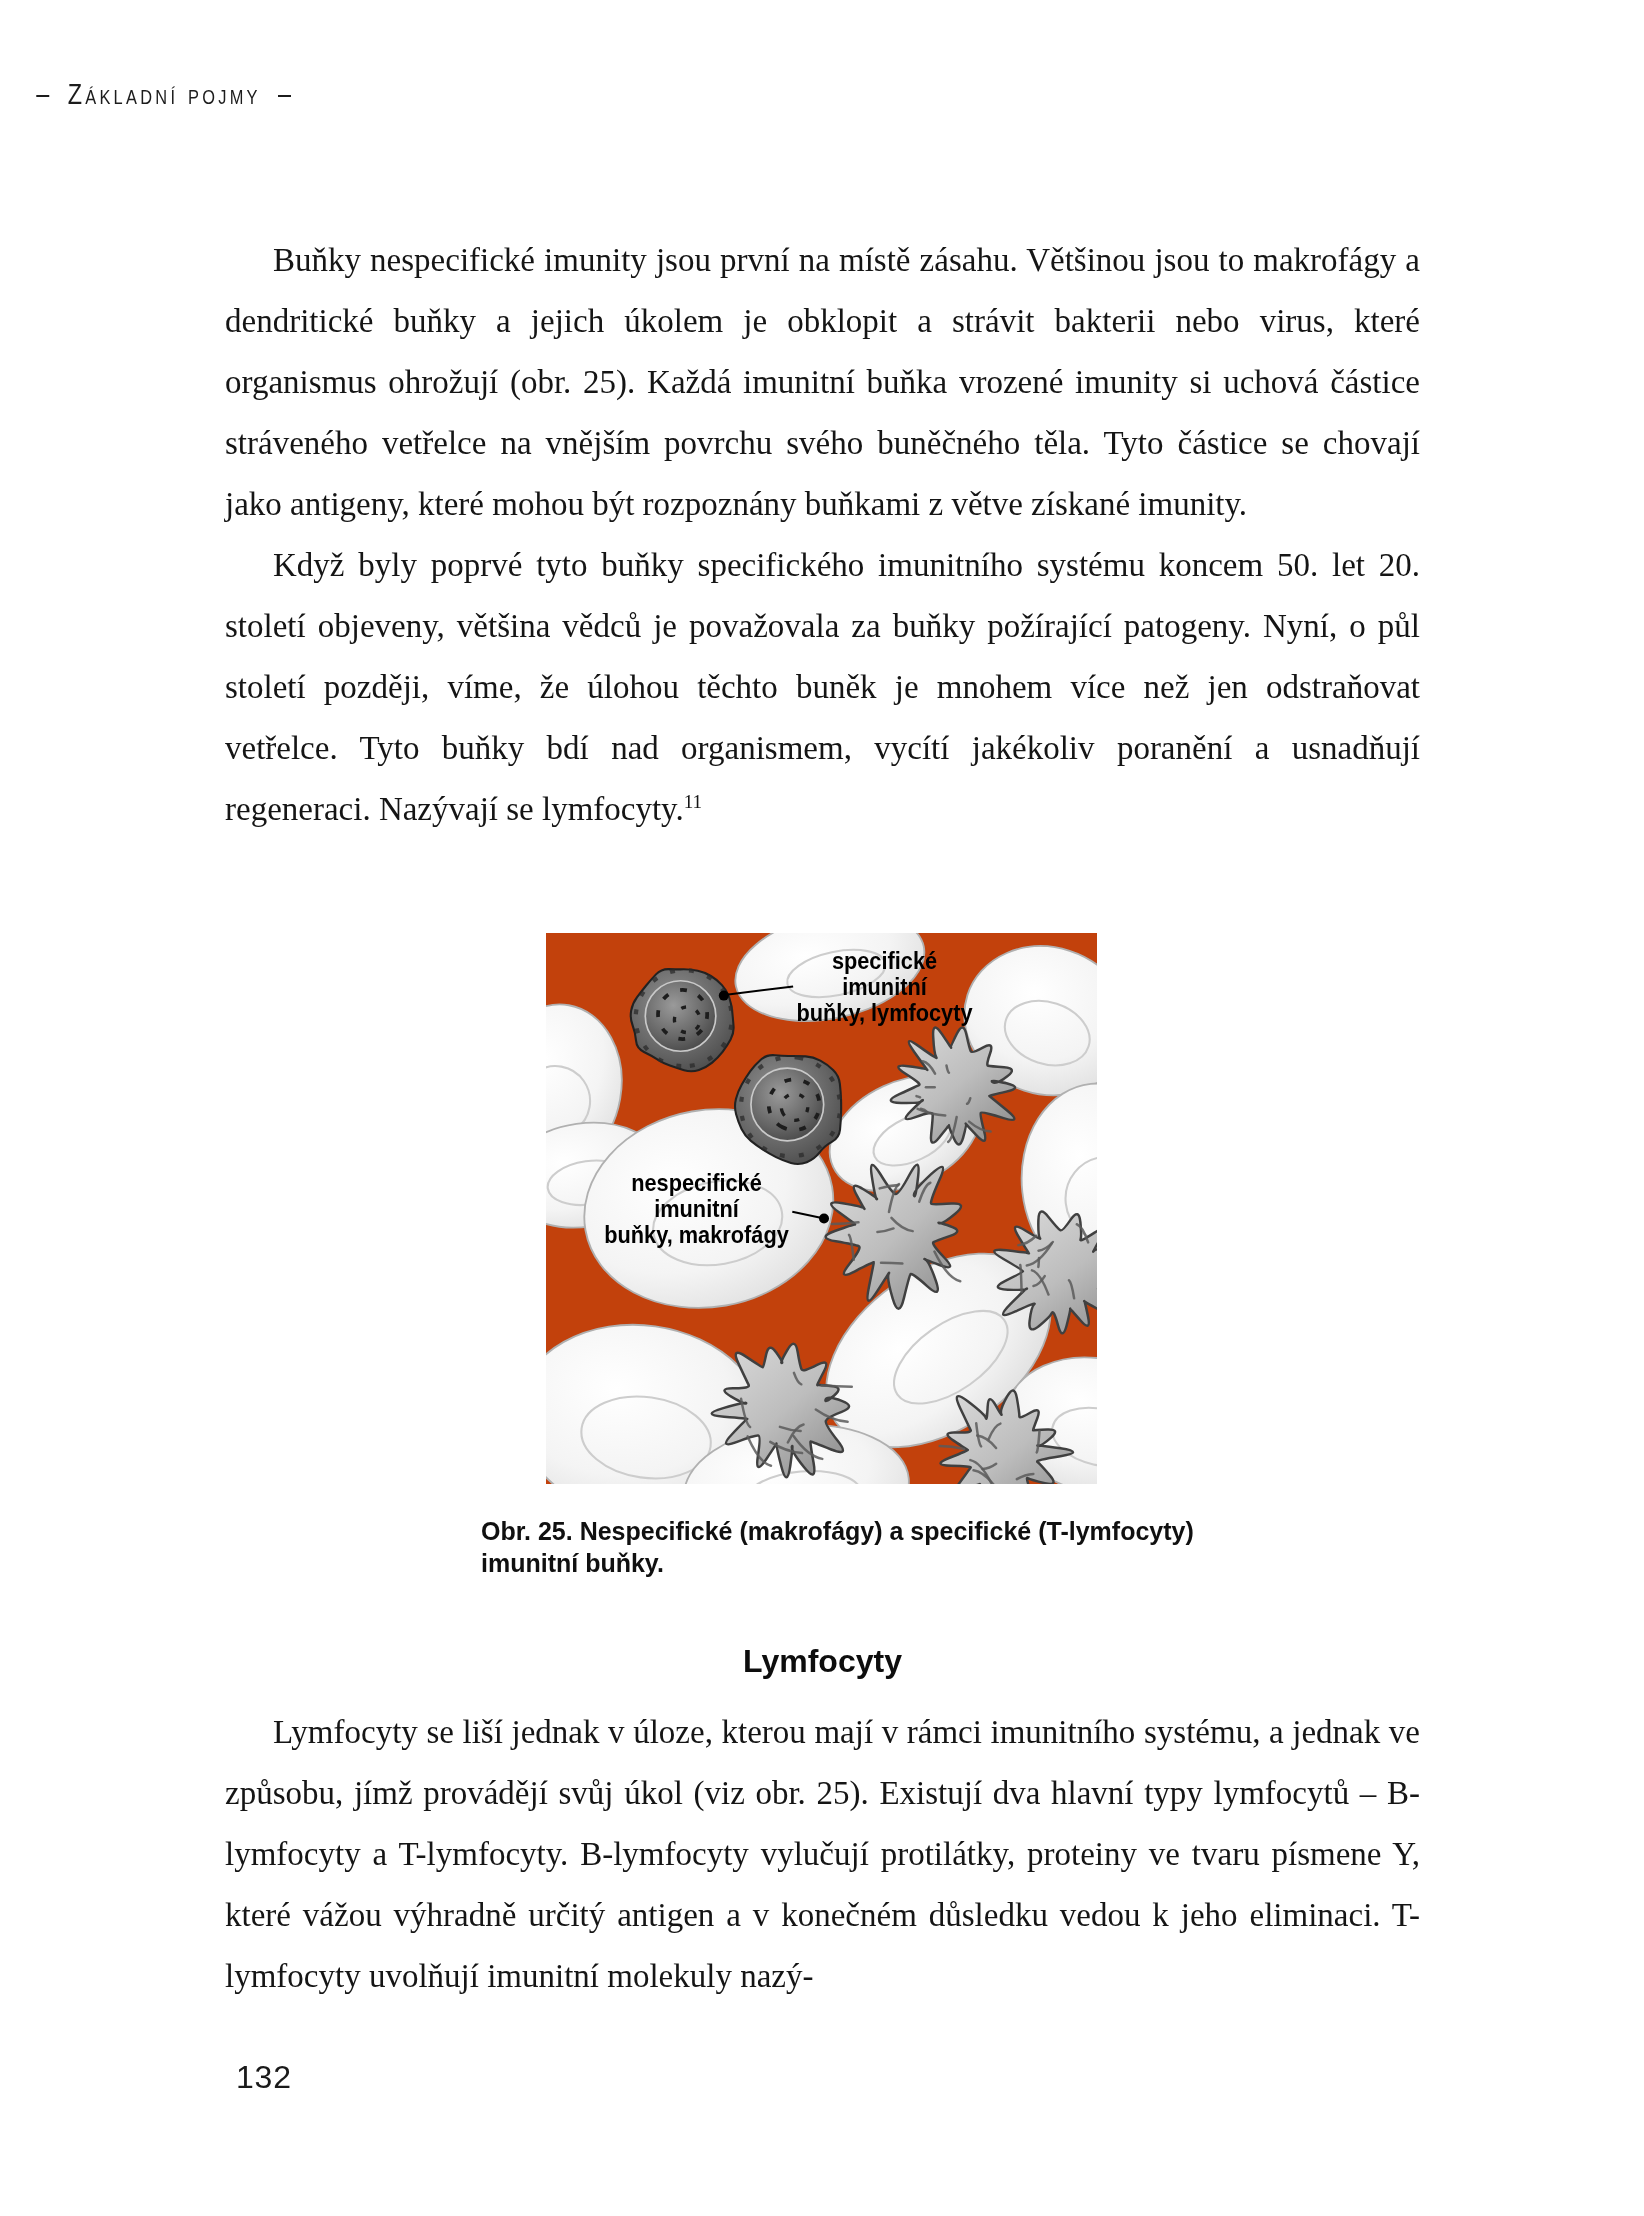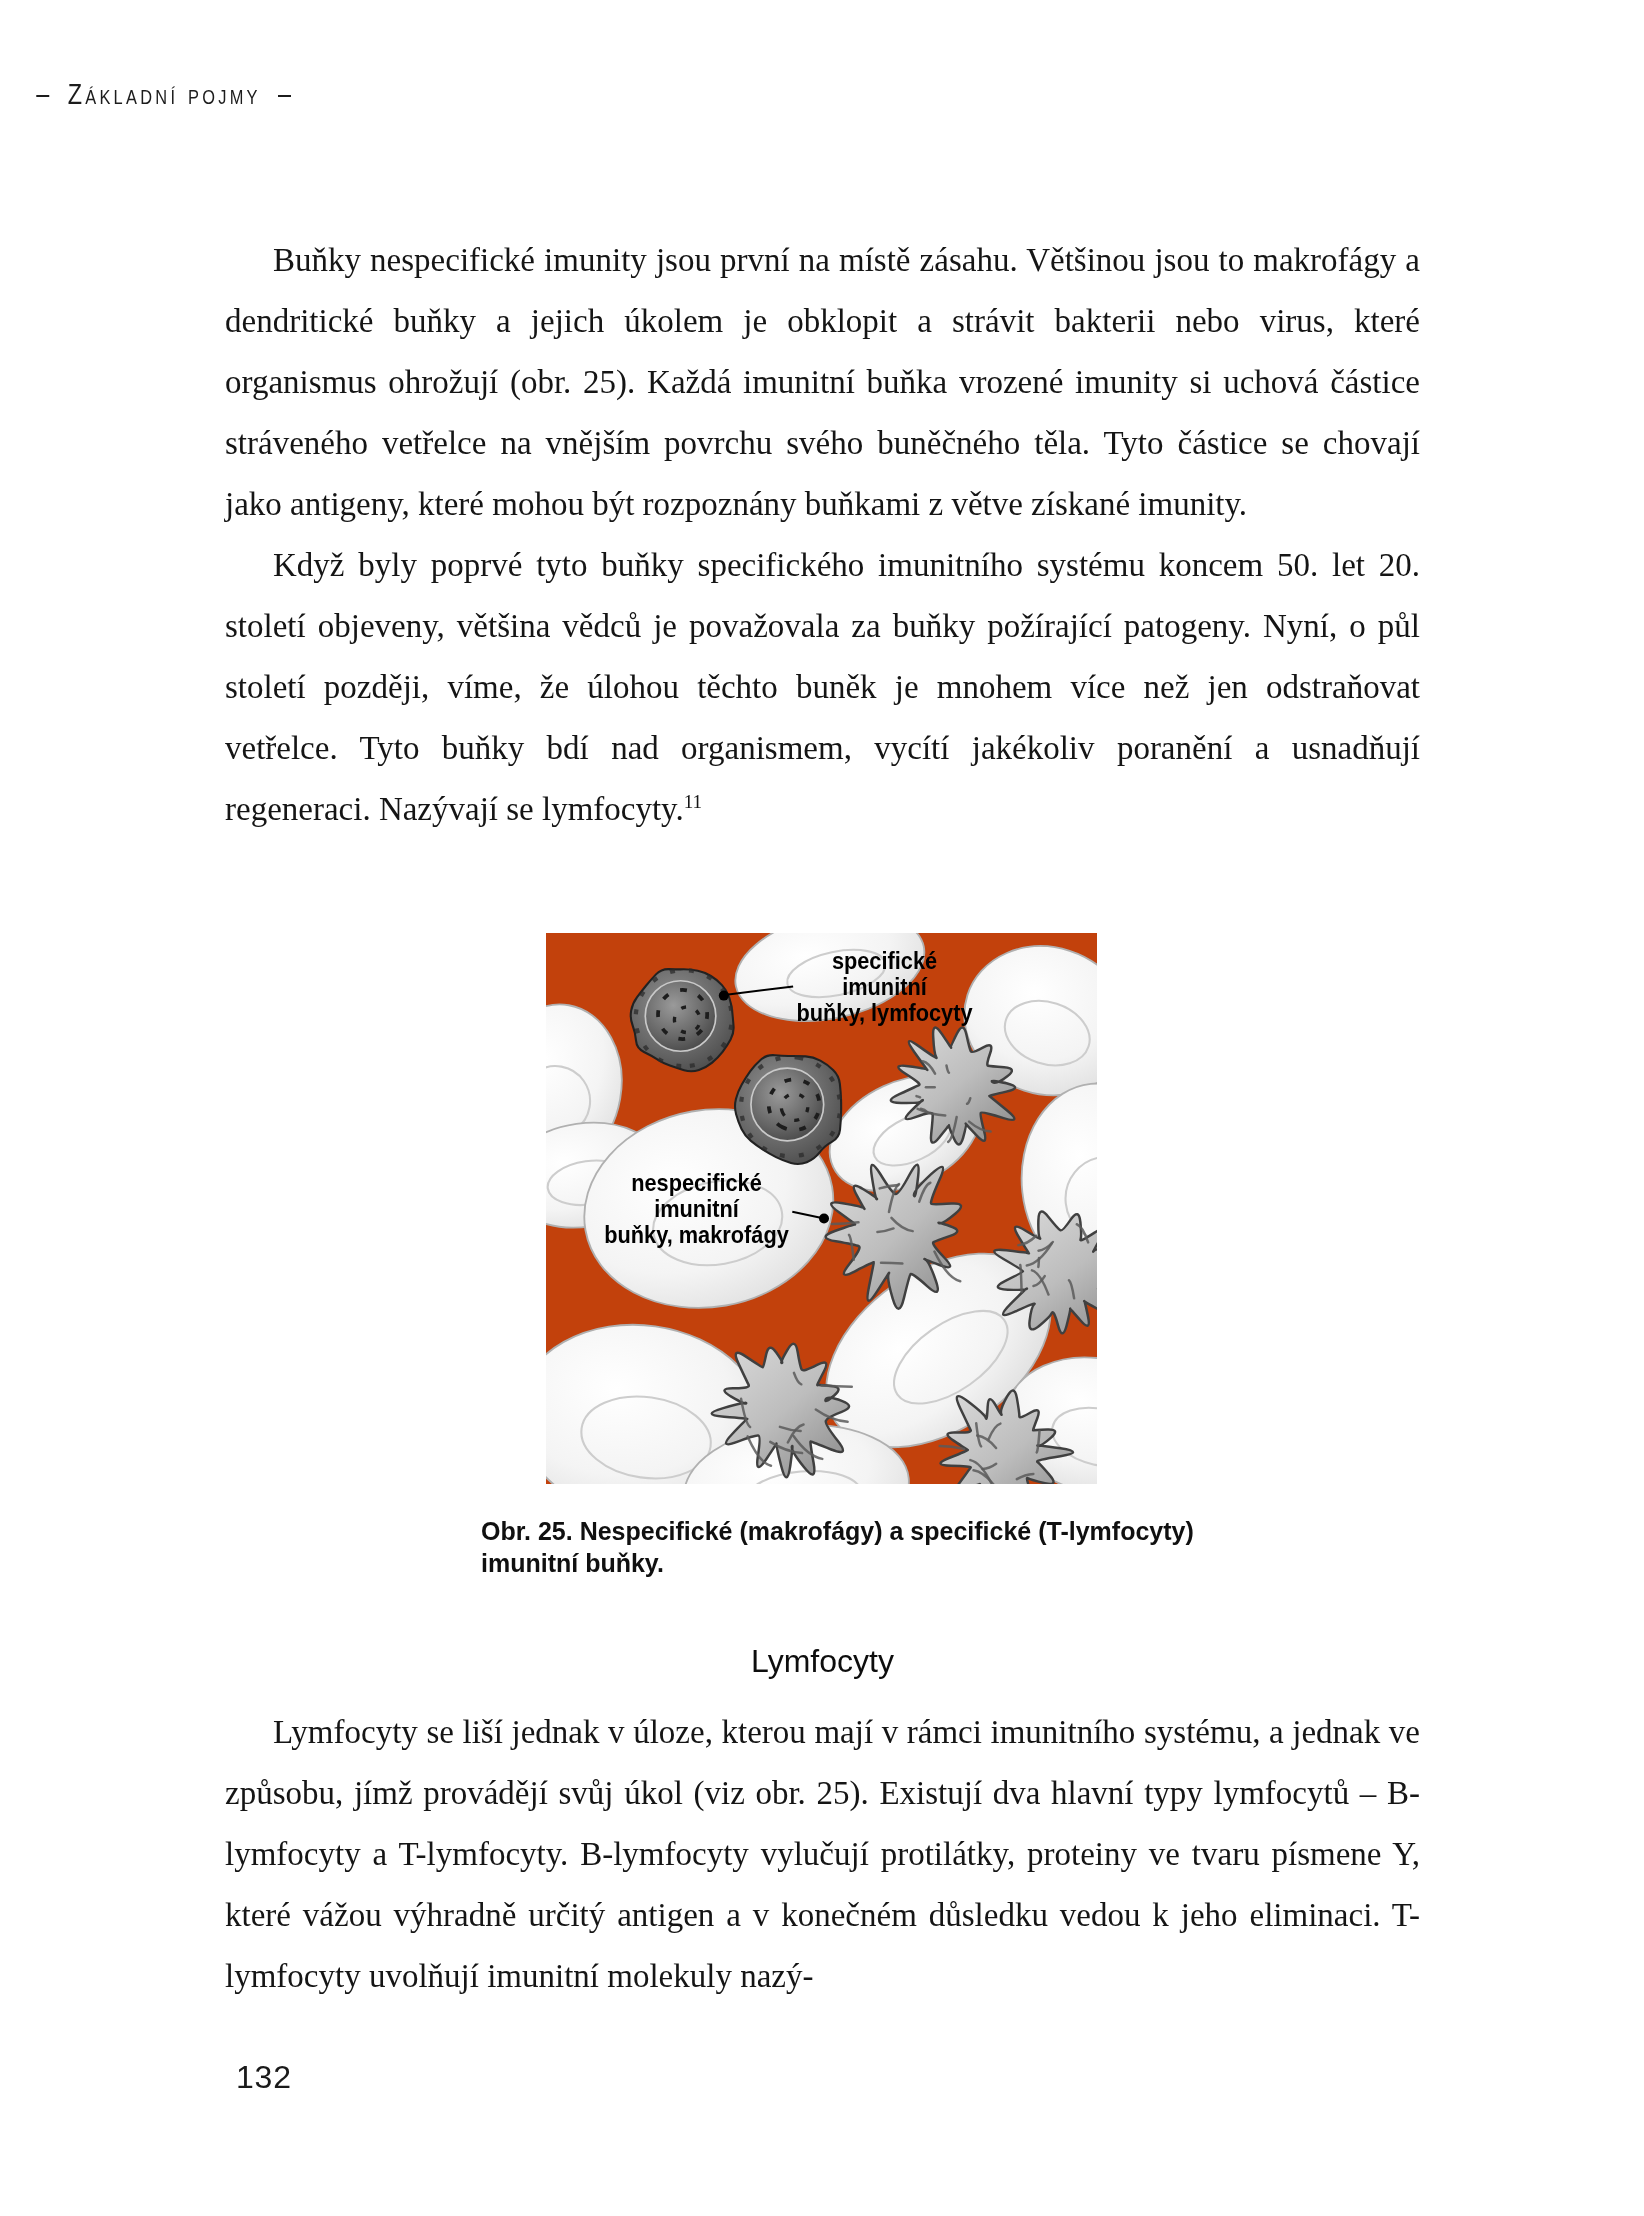--- a/index.html
+++ b/index.html
@@ -58,21 +58,21 @@
     font-family:"Liberation Sans", sans-serif;
     font-weight:700;font-size:25px;line-height:32px;color:#101010;
     text-align:left;
     margin-left:16px;
   }
   
   #section-heading{
     position:absolute;top:1643px;left:0;width:100%;
     text-align:center;
     font-family:"Liberation Sans", sans-serif;
-    font-weight:400;font-size:32px;color:#0d0d0d;
+    font-weight:700;font-size:32px;color:#0d0d0d;
   }
   
   #page-number{
     position:absolute;left:236px;top:2059px;
     font-family:"Liberation Sans", sans-serif;
     font-size:32px;font-weight:400;color:#1a1a1a;letter-spacing:0.8px;
   }
 </style>
 </head>
 <body>

